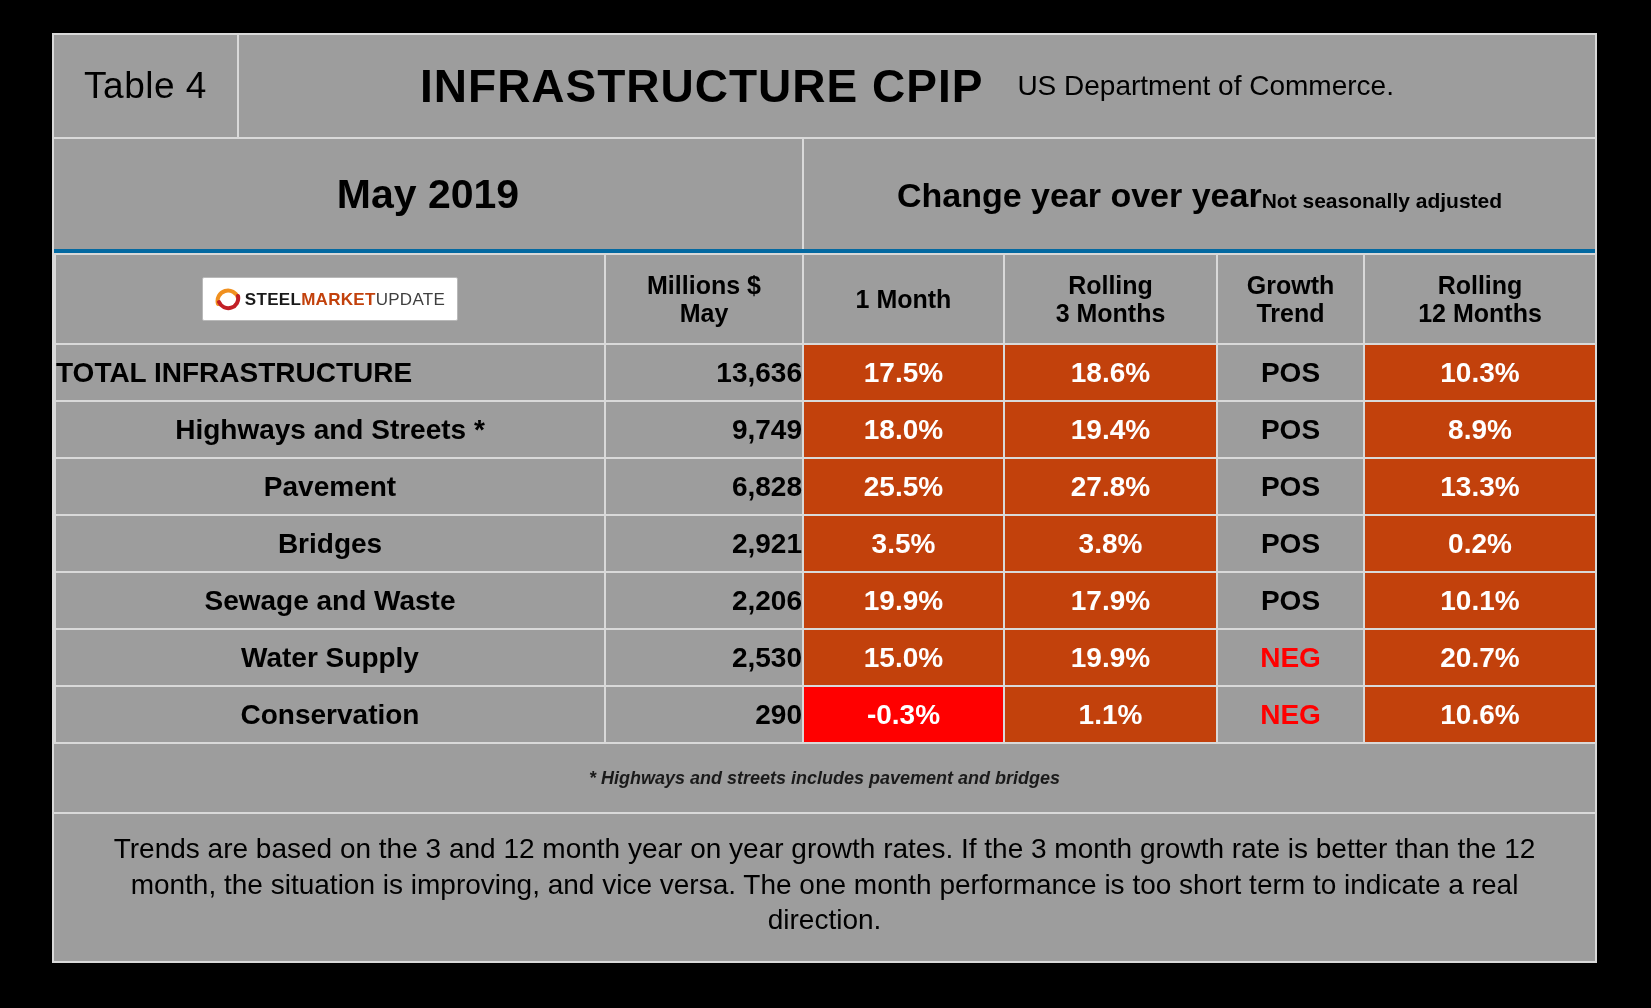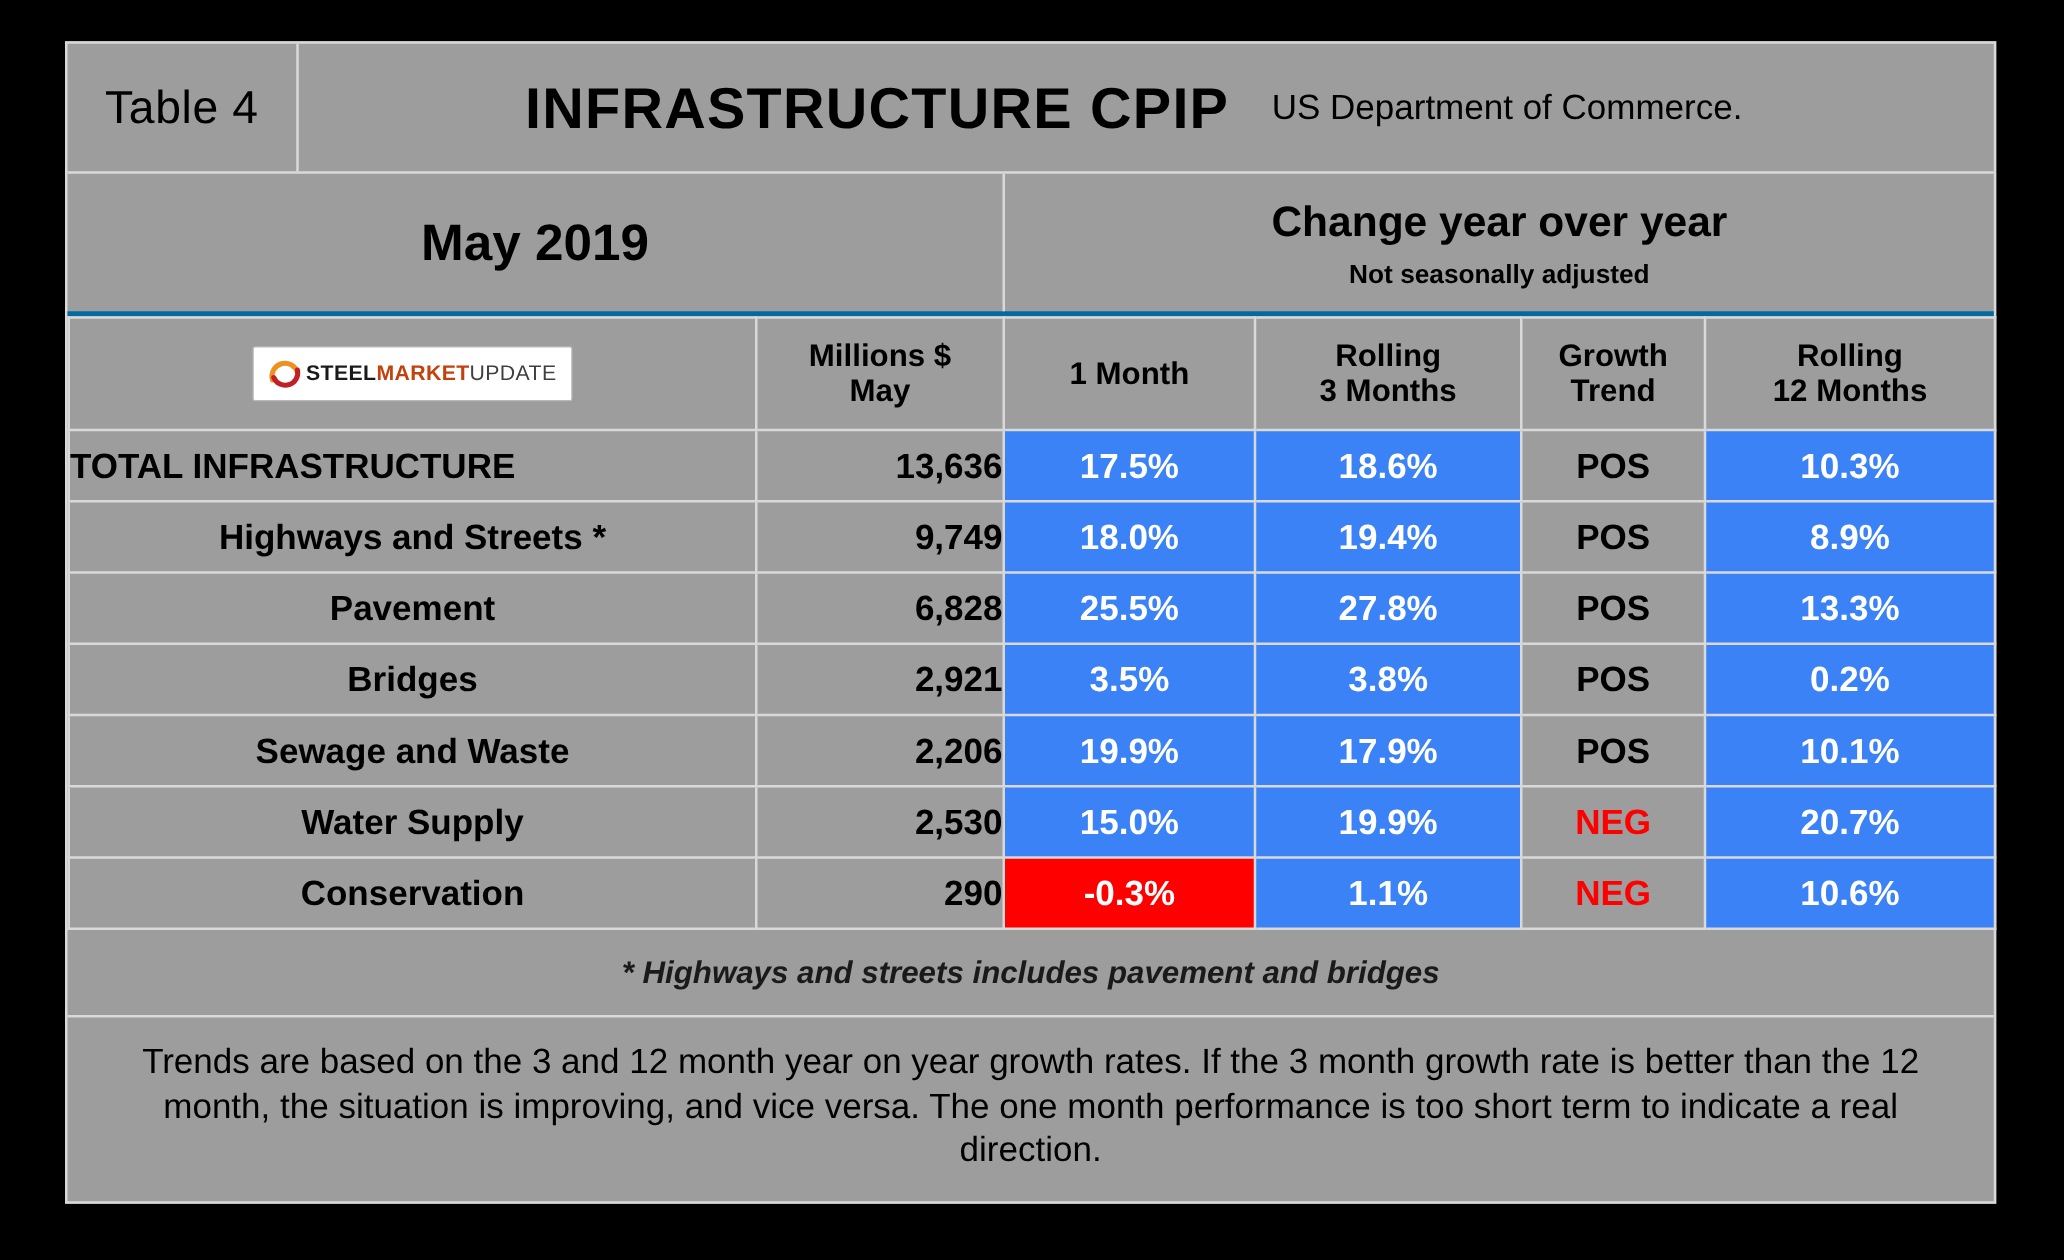--- a/index.html
+++ b/index.html
@@ -86,21 +86,21 @@
     align-items: center;
     justify-content: center;
     border-right: 2px solid #d9d9d9;
     font-size: 41px;
     font-weight: bold;
     color: #000;
   }
   .sub-right {
     flex: 1;
     display: flex;
-    flex-direction: column;
+    flex-direction: row;
     align-items: center;
     justify-content: center;
     padding-top: 4px;
   }
   .sub-right .chg {
     font-size: 34px;
     font-weight: bold;
     color: #000;
     line-height: 1.1;
   }
@@ -190,39 +190,39 @@
     padding-left: 0;
   }
   td.value {
     text-align: right;
     padding-right: 16px;
   }
   td.pct {
     text-align: center;
     color: #ffffff;
   }
-  td.pct.pos { background: #3b82f6; }
+  td.pct.pos { background: #c2410c; }
   td.pct.neg { background: #ff0000; }
   td.trend {
     text-align: center;
     font-size: 28px;
     font-weight: bold;
     background: #9d9d9d;
   }
   td.trend.pos { color: #000000; }
   td.trend.neg { color: #ff0000; }
 
   
   .footnote {
     height: 68px;
     border-bottom: 2px solid #d9d9d9;
     display: flex;
     align-items: center;
     justify-content: center;
-    font-size: 25px;
+    font-size: 18px;
     font-style: italic;
     font-weight: bold;
     color: #1a1a1a;
     flex: none;
   }
   .note-block {
     flex: 1;
     display: flex;
     align-items: center;
     justify-content: center;

